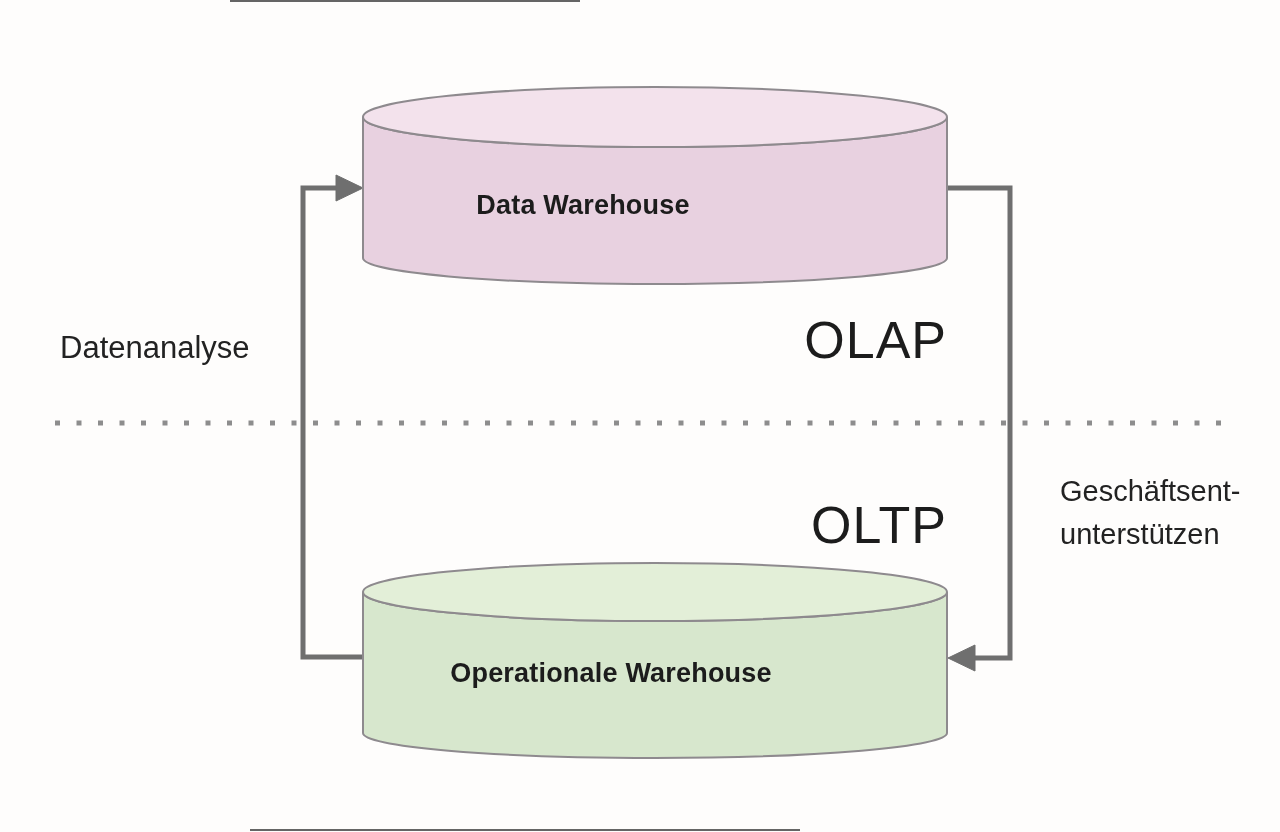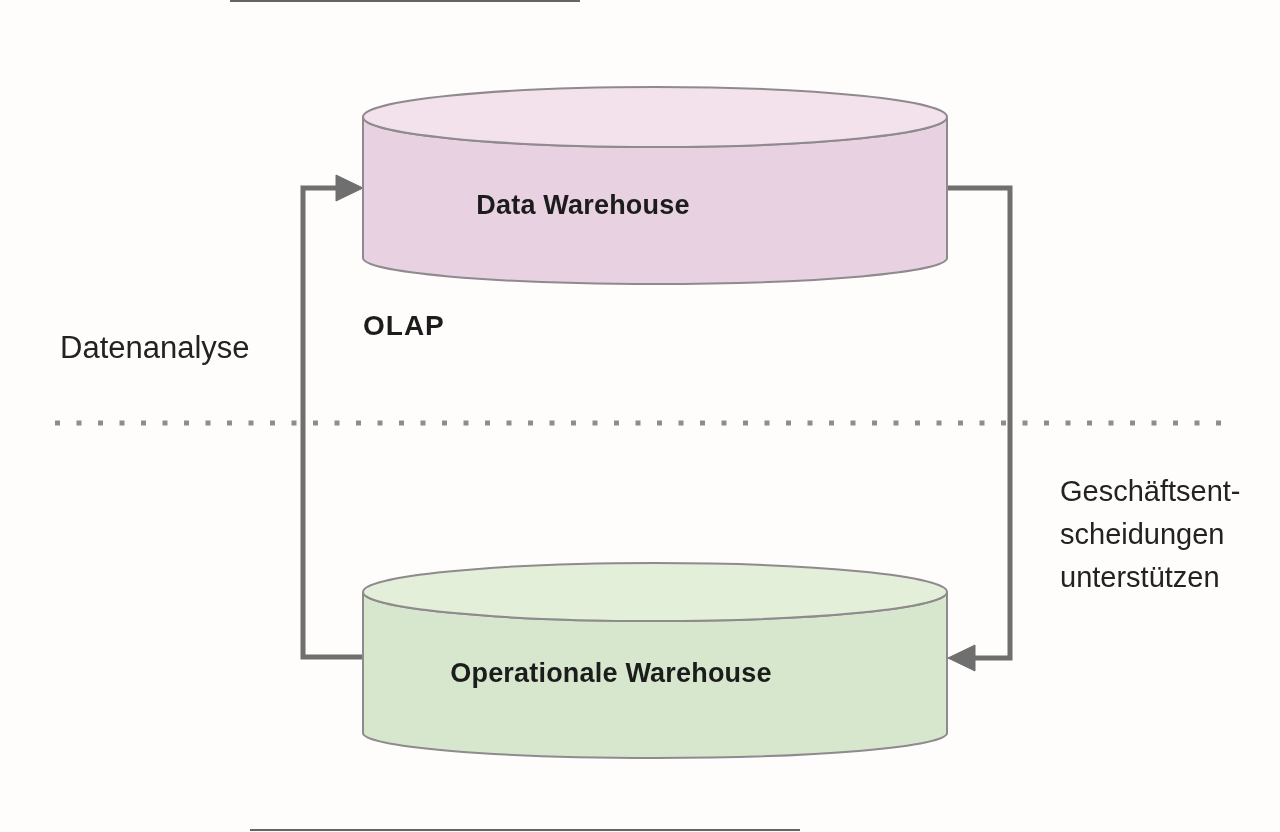--- a/index.html
+++ b/index.html
@@ -55,23 +55,23 @@
     text-align: center;
     font-size: 27px;
     font-weight: bold;
     letter-spacing: 0.2px;
   }
   .dw-label { top: 190px; padding-right: 56px; box-sizing: border-box; }
   .od-label { top: 658px; }
   .process-label {
     left: 363px;
     width: 584px;
-    text-align: left;
-    font-size: 28px;
-    font-weight: bold;
+    text-align: right;
+    font-size: 52px;
+    font-weight: normal;
     letter-spacing: 1px;
   }
   .olap-label { top: 310px; }
   .oltp-label { top: 495px; }
   .datenanalyse-label {
     left: 60px;
     top: 330px;
     font-size: 31px;
     font-weight: 400;
     color: #222222;
@@ -114,22 +114,22 @@
       <ellipse class="cyl-top" cx="655" cy="592" rx="292" ry="29" fill="#e3efd8"></ellipse>
     </g>
   </svg>
 
   <div class="label cyl-label dw-label">Data Warehouse</div>
 
   <div class="label process-label olap-label">OLAP</div>
 
   <div class="label datenanalyse-label">Datenanalyse</div>
 
+  <div class="label process-label oltp-label">OLTP</div>
 
   <div class="label business-label">
     <span>Geschäftsent-</span>
-    <span>scheidungen</span>
     <span>unterstützen</span>
   </div>
 
   <div class="label cyl-label od-label">Operationale Warehouse</div>
 
 </div>
 
 </body></html>

